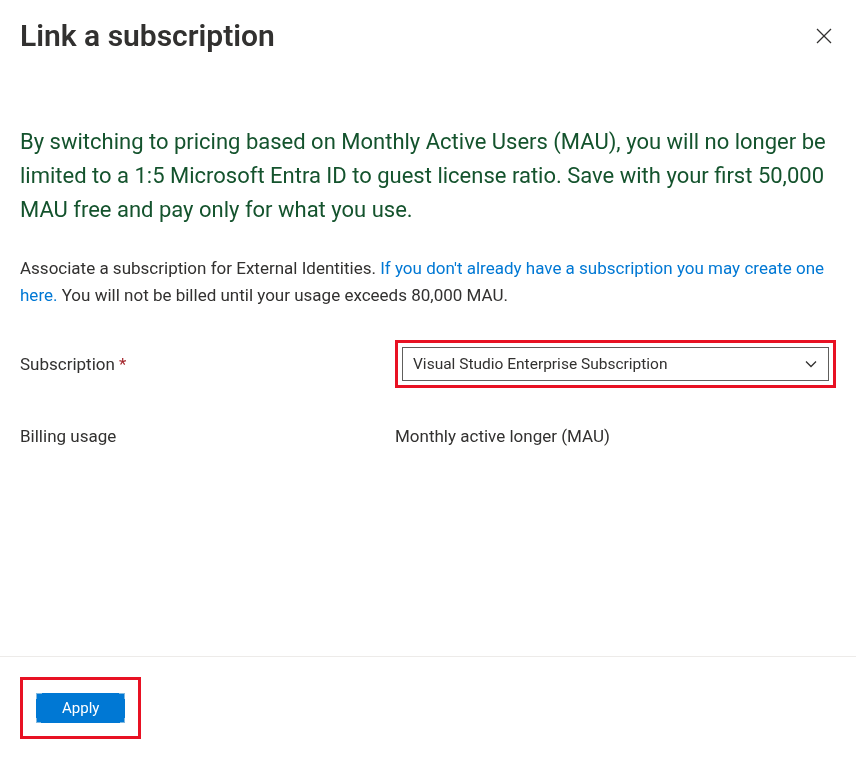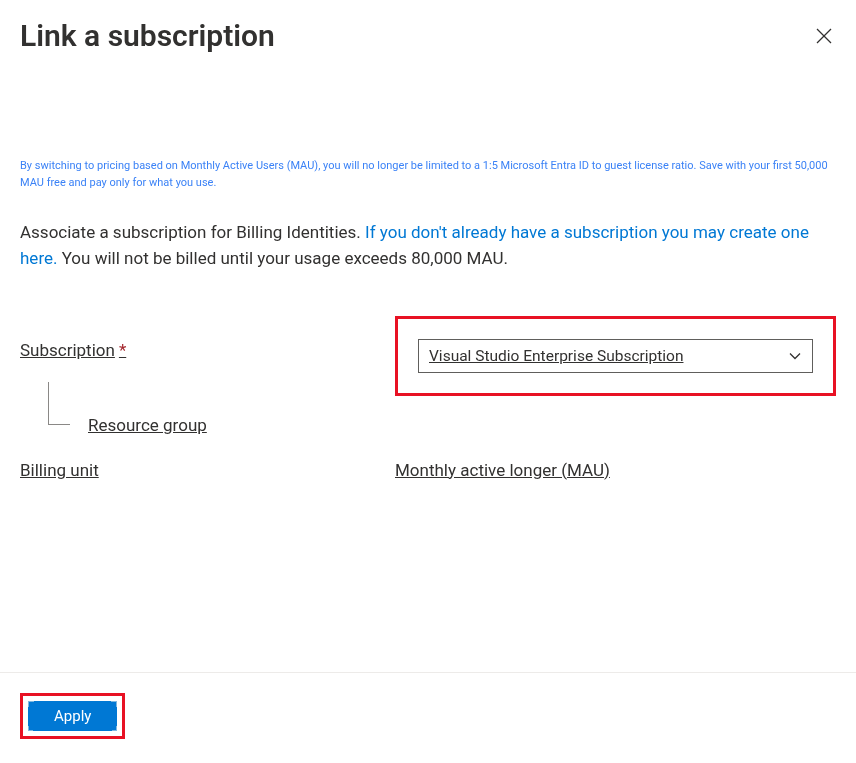--- a/index.html
+++ b/index.html
@@ -39,39 +39,38 @@
     .close-btn svg {
       width: 16px;
       height: 16px;
       stroke: #323130;
       stroke-width: 1.2;
     }
     .content {
       padding: 0 20px;
     }
     .description {
-      font-size: 11px;
+      font-size: 22px;
       line-height: 1.55;
-      color: #3b82f6;
-      margin-top: 104px;
+      color: #14532d;
+      margin-top: 72px;
     }
     .associate-text {
       font-size: 17px;
       line-height: 1.55;
       color: #323130;
       margin-top: 28px;
     }
     .link {
       color: #0078d4;
       text-decoration: none;
       cursor: pointer;
     }
     .form-area {
       margin-top: 32px;
-      text-decoration: underline;
     }
     .form-row {
       display: flex;
       align-items: center;
       margin-bottom: 16px;
     }
     .label-col {
       width: 375px;
       flex-shrink: 0;
       font-size: 17px;
@@ -109,22 +108,21 @@
       height: 1px;
       background: #8a8886;
     }
     .dropdown-wrap {
       flex: 1;
       max-width: 446px;
       position: relative;
     }
     .highlight-box {
       border: 3px solid #e81123;
-      padding: 20px;
-      margin-top: 12px;
+      padding: 4px;
     }
     .dropdown {
       width: 100%;
       height: 34px;
       border: 1px solid #605e5c;
       background: #ffffff;
       display: flex;
       align-items: center;
       justify-content: space-between;
       padding: 0 10px;
@@ -152,21 +150,21 @@
       position: absolute;
       bottom: 0;
       left: 0;
       right: 0;
       border-top: 1px solid #edebe9;
       padding: 20px 20px 24px 20px;
     }
     .apply-highlight {
       display: inline-block;
       border: 3px solid #e81123;
-      padding: 5px;
+      padding: 13px;
     }
     .apply-btn {
       background: #0078d4;
       color: #ffffff;
       border: none;
       padding: 6px 26px;
       font-size: 15px;
       cursor: pointer;
       font-family: inherit;
     }
@@ -212,49 +210,45 @@
         <line x1="1" y1="1" x2="15" y2="15"></line>
         <line x1="15" y1="1" x2="1" y2="15"></line>
       </svg>
   </button>
 </div>
 
 <div class="content">
   <p class="description">By switching to pricing based on Monthly Active Users (MAU), you will no longer be limited to a 1:5 Microsoft Entra ID to guest license ratio. Save with your first 50,000 MAU free and pay only for what you use.</p>
 
   <p class="associate-text">
-    <span>Associate a subscription for Billing Identities. </span><a class="link">If you don't already have a subscription you may create one here.</a><span> You will not be billed until your usage exceeds 80,000 MAU.</span>
+    <span>Associate a subscription for External Identities. </span><a class="link">If you don't already have a subscription you may create one here.</a><span> You will not be billed until your usage exceeds 80,000 MAU.</span>
   </p>
 
   <div class="form-area">
     <div class="form-row">
       <div class="label-col">
         <span>Subscription</span>
         <span class="required-star">*</span>
       </div>
       <div class="dropdown-wrap highlight-box">
         <div class="dropdown">
           <span>Visual Studio Enterprise Subscription</span>
           <svg class="chevron-down" viewBox="0 0 14 14">
               <polyline points="2,4.5 7,9.5 12,4.5"></polyline>
             </svg>
         </div>
       </div>
     </div>
 
     <div class="form-row">
-      <div class="label-col">
-        <span class="tree-branch"></span>
-        <span>Resource group</span>
-      </div>
     </div>
 
     <div class="billing-row">
       <div class="label-col">
-        <span>Billing unit</span>
+        <span>Billing usage</span>
       </div>
       <div class="static-value">Monthly active longer (MAU)</div>
     </div>
   </div>
 </div>
 
 <div class="footer">
   <span class="apply-highlight">
     <span class="apply-btn-inner corner-tick">
       <button class="apply-btn">Apply</button>

